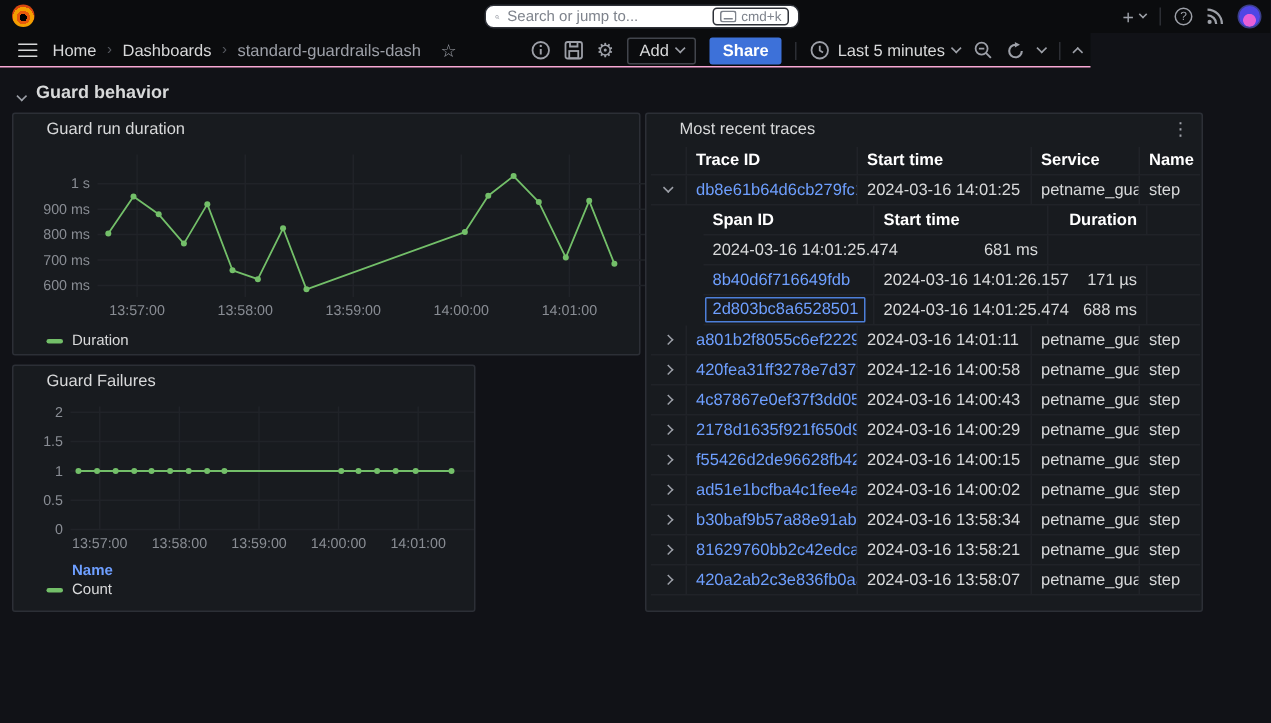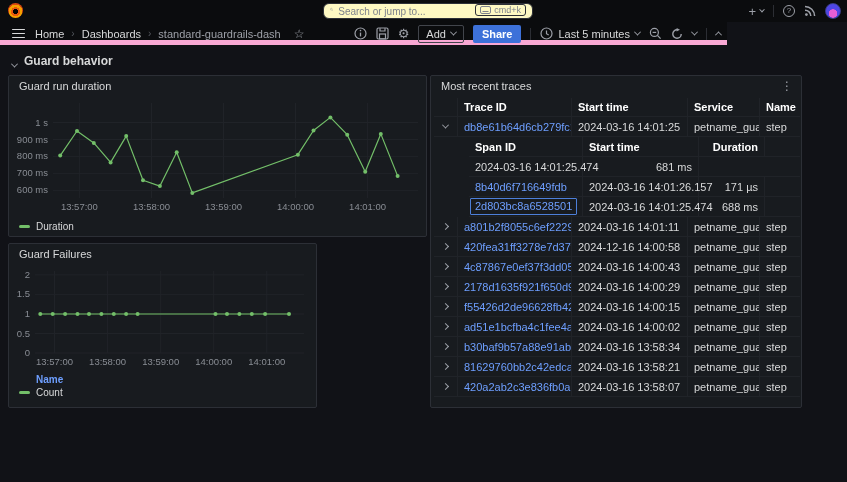--- a/index.html
+++ b/index.html
@@ -8,33 +8,33 @@
     --link:#6e9fff; --green:#73bf69; --blue:#3d71d9;
   }
   *{box-sizing:border-box;margin:0;padding:0;font-family:"Liberation Sans","DejaVu Sans",sans-serif;}
   html,body{width:847px;height:482px;}
   body{position:relative;background:var(--bg);overflow:hidden;color:var(--text);}
 
   
   #topnav{position:absolute;left:0;top:0;width:847px;height:22px;background:var(--nav);}
   .g-logo{position:absolute;left:8px;top:3px;width:15px;height:15px;border-radius:50%;
     background:radial-gradient(circle at 50% 58%, rgba(0,0,0,.9) 0 2.5px, #e8590c 2.5px 4.5px, #f59f00 4.5px 7px, #d9480f 7px 8px);}
-  #search-box{position:absolute;left:323px;top:3px;width:210px;height:16px;background:#fef9c3;
-    border:1px solid #2d3037;border-radius:6px;display:flex;gap:5px;padding:0 6px;}
+  #search-box{position:absolute;left:323px;top:3px;width:210px;height:16px;background:#ffffff;
+    border:1px solid #2d3037;border-radius:6px;display:flex;align-items:center;gap:5px;padding:0 6px;}
   #search-box input{flex:1;background:transparent;border:none;outline:none;color:var(--dim2);font-size:10px;}
   #search-box input::placeholder{color:var(--dim2);}
   .kbd-chip{display:flex;align-items:center;gap:3px;color:var(--dim2);font-size:9px;border:1px solid #2d3037;border-radius:3px;padding:0 4px;height:12px;}
   #nav-right{position:absolute;right:6px;top:0;height:22px;display:flex;align-items:center;gap:9px;}
   .icon-btn{display:flex;align-items:center;justify-content:center;color:var(--dim);font-size:12px;line-height:1;cursor:pointer;background:none;border:none;}
   .vdiv{width:1px;height:12px;background:#2c2e34;}
   .help-circle{width:12px;height:12px;border:1.2px solid var(--dim);border-radius:50%;font-size:8px;display:flex;align-items:center;justify-content:center;color:var(--dim);}
   .avatar{width:16px;height:16px;border-radius:50%;background:radial-gradient(circle at 50% 68%, #e75fd6 0 4px, #4f46e5 4.5px 100%);border:1px solid #3b3f8a;}
 
   
-  #toolbar{position:absolute;left:0;top:22px;width:727px;height:23px;background:var(--nav);border-bottom:5px solid #f9a8d4;}
+  #toolbar{position:absolute;left:0;top:22px;width:727px;height:23px;background:var(--nav);border-bottom:1px solid #f9a8d4;}
   #toolbar-left{position:absolute;left:10px;top:0;height:23px;display:flex;align-items:center;gap:8px;}
   .hamburger{display:flex;flex-direction:column;gap:2.5px;cursor:pointer;background:none;border:none;padding:2px;}
   .hamburger span{display:block;width:13px;height:1.6px;background:var(--text);border-radius:1px;}
   .crumb{font-size:11px;color:var(--text);text-decoration:none;cursor:pointer;}
   .crumb.current{color:var(--dim);cursor:default;}
   .crumb-sep{color:#55585f;font-size:10px;}
   .star{color:var(--dim);font-size:12px;margin-left:6px;cursor:pointer;background:none;border:none;}
   #toolbar-right{position:absolute;right:6px;top:0;height:23px;display:flex;align-items:center;gap:9px;}
   .btn-secondary{display:flex;align-items:center;gap:5px;border:1px solid #42454c;border-radius:2px;background:transparent;
     color:var(--text);font-size:11px;padding:2px 7px;height:18px;cursor:pointer;}
@@ -44,21 +44,21 @@
   .chev{display:inline-block;width:5px;height:5px;border-right:1.3px solid currentColor;border-bottom:1.3px solid currentColor;}
   .chev.down{transform:rotate(45deg) translate(-1px,-1px);}
   .chev.right{transform:rotate(-45deg);}
   .chev.up{transform:rotate(-135deg) translate(-1px,-1px);}
   .chev.dim{color:var(--dim);}
 
   
   #section-hdr{position:absolute;left:12px;top:54px;display:flex;align-items:flex-end;gap:7px;cursor:pointer;}
   #section-hdr .lbl{font-size:12px;font-weight:700;color:var(--text);}
 
-  .panel{position:absolute;background:var(--panel);border:1px solid var(--panel-border);border-radius:2px;}
+  .panel{position:absolute;background:var(--panel);border:1px solid var(--panel-border);border-radius:2px;padding-left:12px;}
   #panel-duration{left:8px;top:75px;width:419px;height:162px;}
   #panel-failures{left:8px;top:243px;width:309px;height:165px;}
   #panel-traces{left:430px;top:75px;width:372px;height:333px;}
   .panel-title{height:21px;line-height:21px;padding:0 10px;font-size:11px;font-weight:500;color:var(--text);}
 
   svg text.tick{fill:#898d94;font-size:9.5px;font-family:"Liberation Sans",sans-serif;}
   .legend{display:flex;align-items:center;gap:6px;padding:2px 10px 0 10px;font-size:10px;color:var(--text);}
   .dash{width:11px;height:3px;border-radius:2px;background:var(--green);}
   .legend-hdr{padding:1px 10px 0 27px;font-size:10px;font-weight:700;color:var(--link);cursor:pointer;}
 

